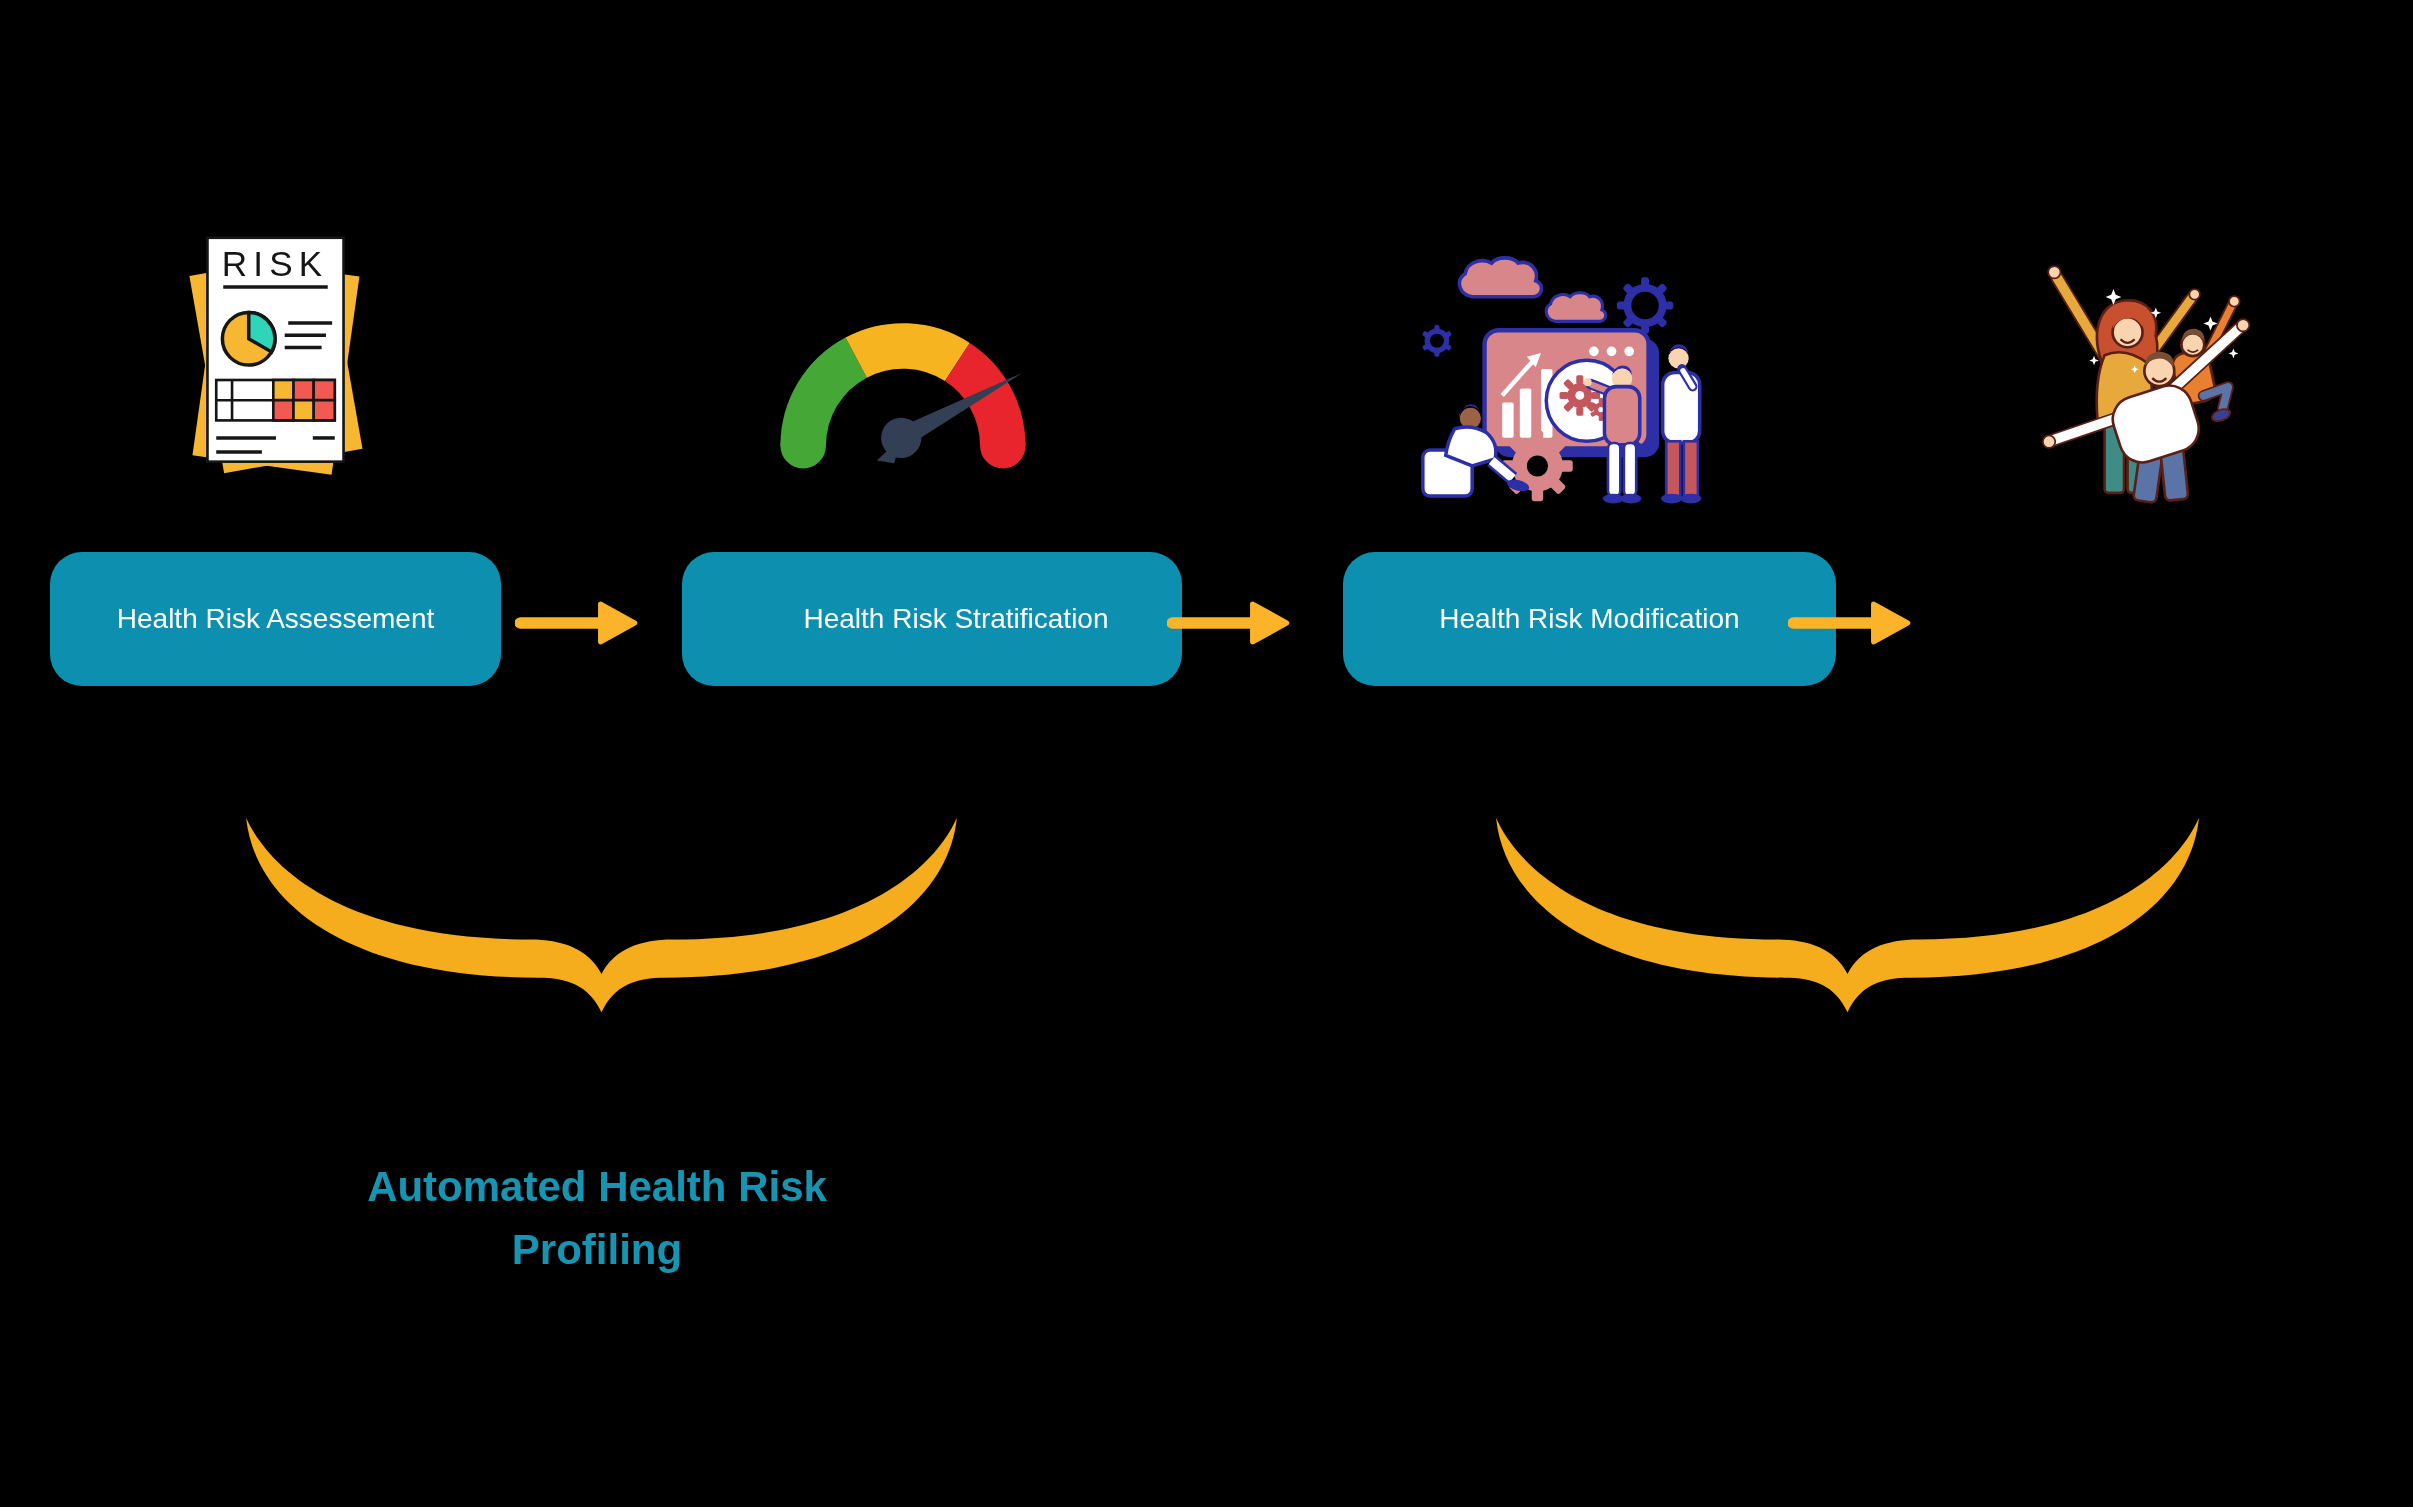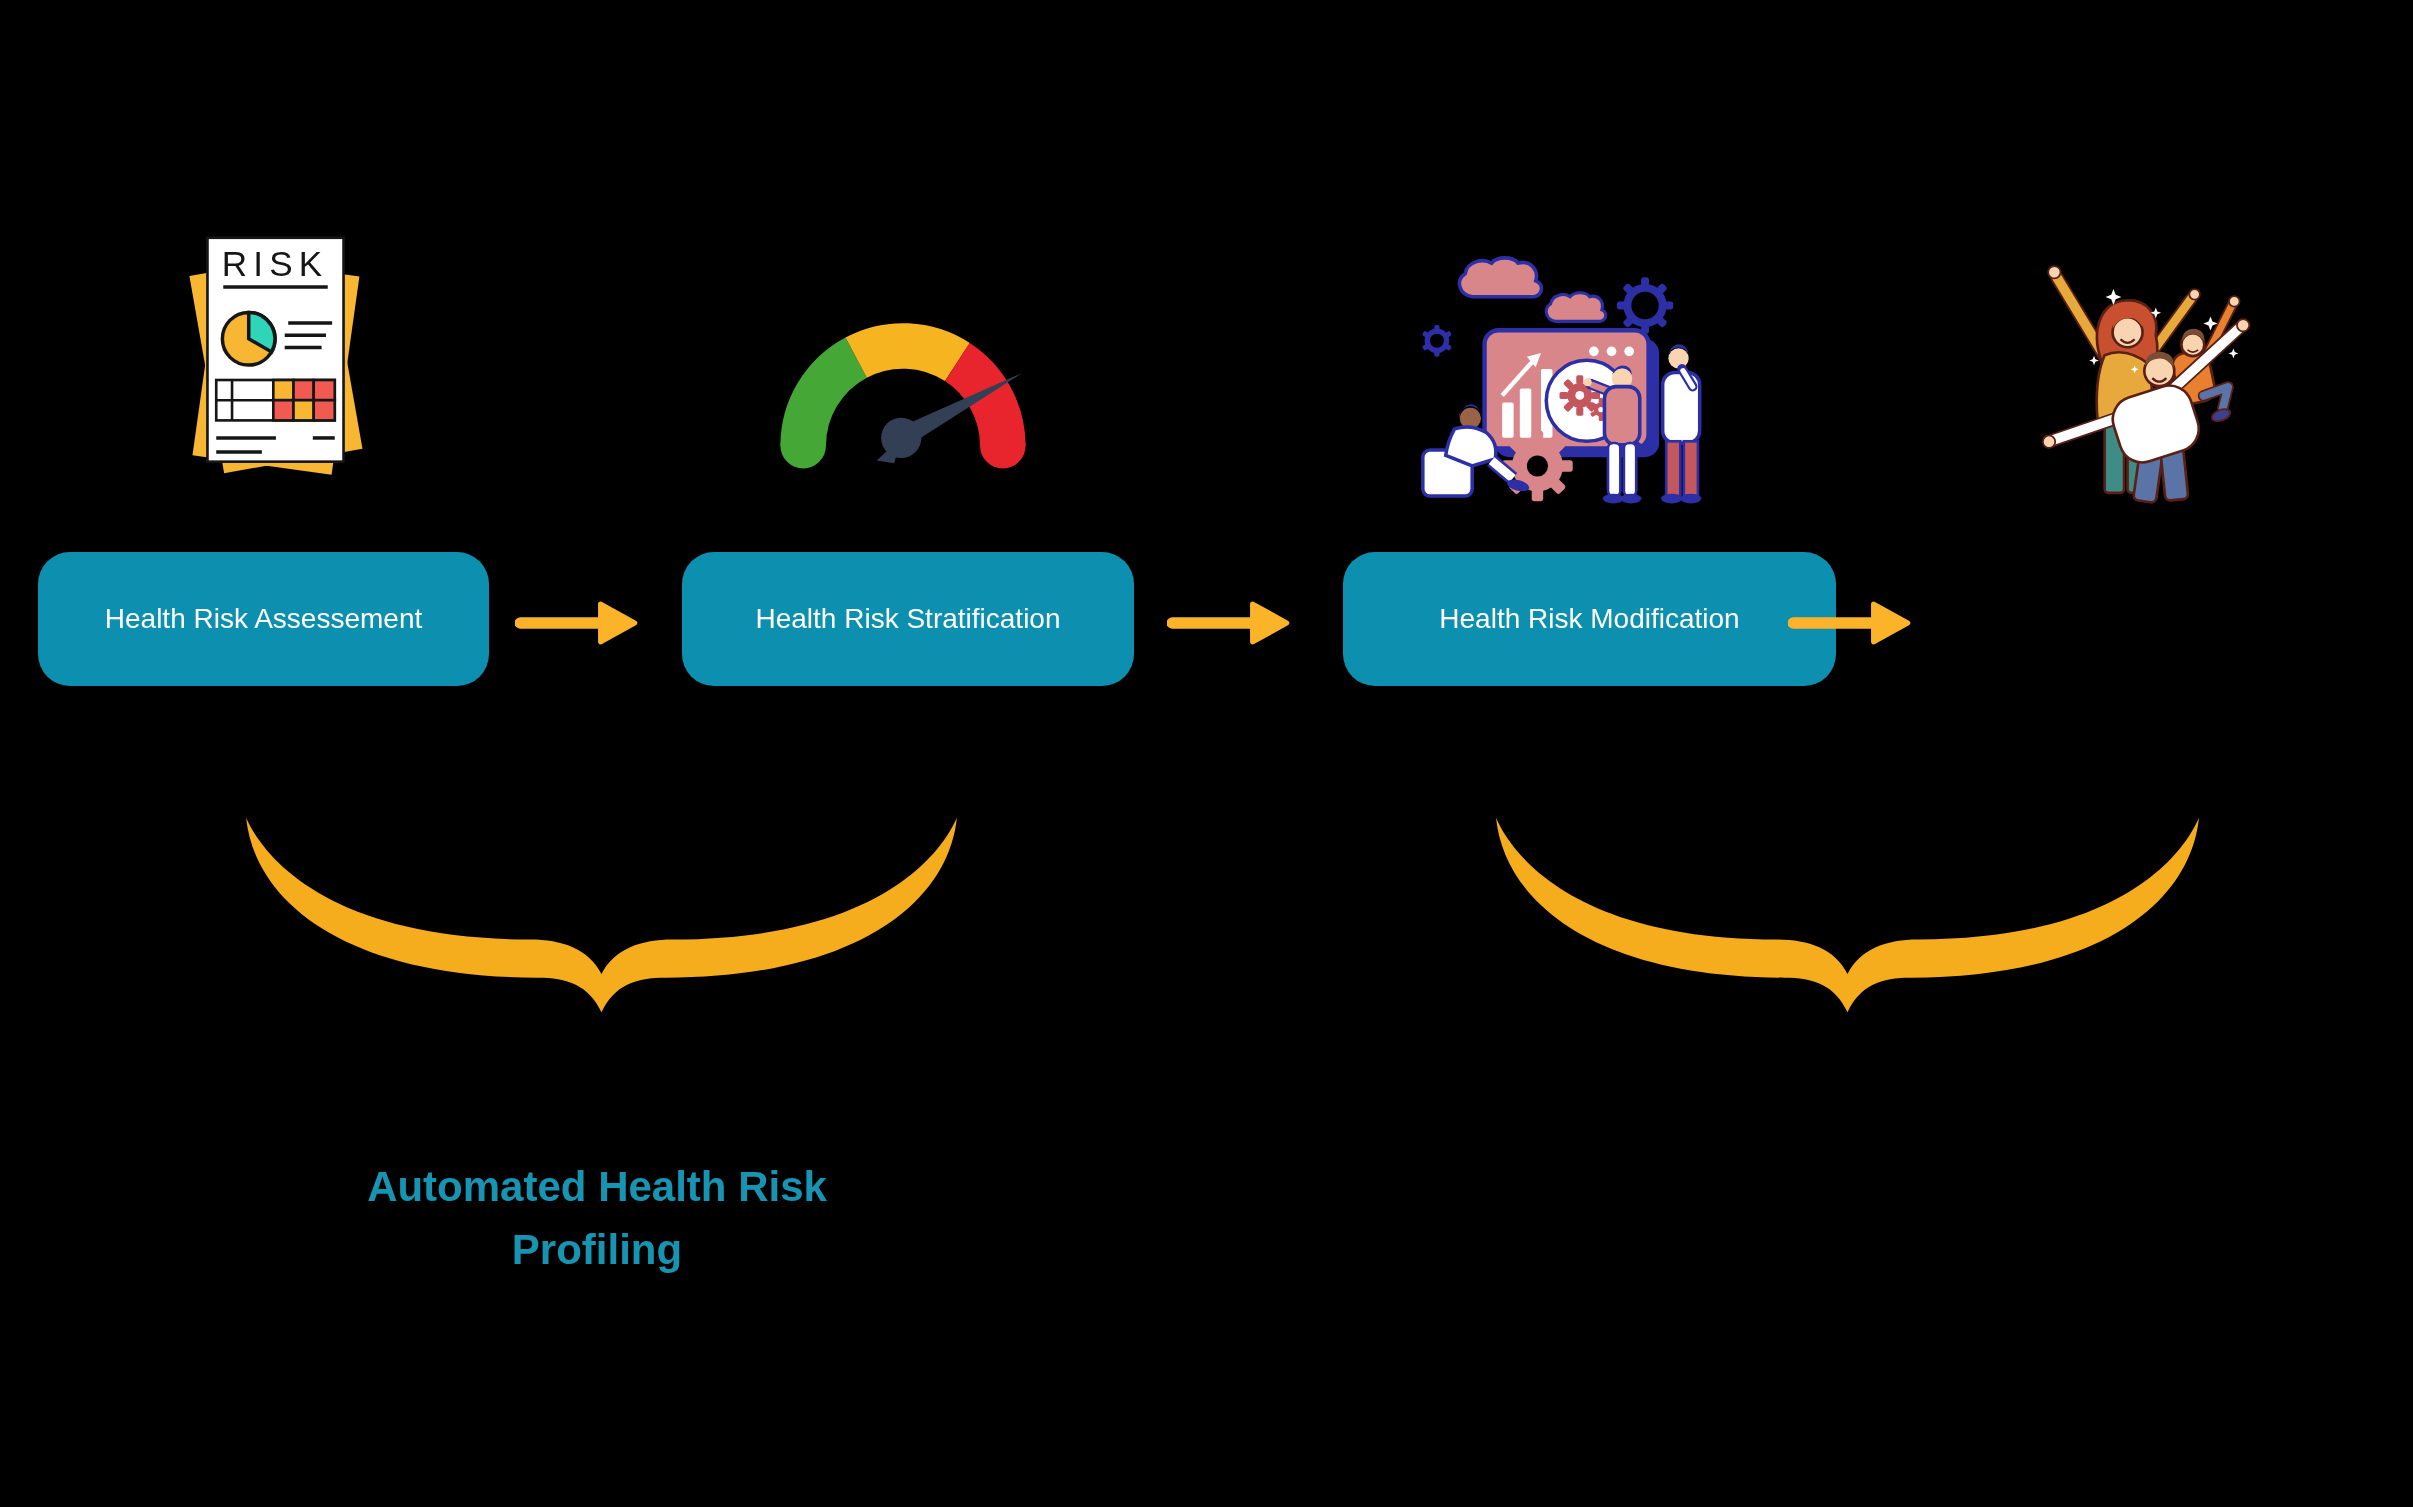--- a/index.html
+++ b/index.html
@@ -2,22 +2,22 @@
 <html style="--background: #000000; --step-box-fill: #0D90B0; --step-box-text: #FFFFFF; --arrow: #FBB32A; --brace: #F5AD1D; --group-label-text: #1794B2; --gauge-green: #45A736; --gauge-yellow: #F7B421; --gauge-red: #E8252C; --gauge-needle: #333F54; --doc-yellow: #F7B733; --doc-teal: #2FD5B8; --doc-red: #F05A50; --doc-ink: #161616; --illustration-rose: #D9868B; --illustration-rose-dark: #C4565E; --illustration-navy: #2C2FA5; --family-outline: #5A2016; --skin: #F8D4B0; --mom-hair: #C8502F; --mom-shirt: #E8A93C; --mom-pants: #3E8C85; --dad-hair: #7A4E35; --jeans: #5B74A8; --child-shirt: #E8802F;font-size:14.3px"><head>
 <meta charset="utf-8">
 <style>
   html,body{margin:0;padding:0;background:#000;}
   .canvas{position:relative;width:2413px;height:1508px;background:var(--background,#000);overflow:hidden;
           font-family:"Liberation Sans",sans-serif;}
   .icon{position:absolute;}
   .step-box{position:absolute;top:552px;height:134px;background:var(--step-box-fill,#0D90B0);
             border-radius:32px;display:flex;align-items:center;justify-content:center;text-align:center;
             color:var(--step-box-text,#fff);font-size:28px;font-weight:500;line-height:46px;}
-  .box1{left:38px;width:451px;}
-  .box2{left:682px;width:452px;}
+  .box1{left:50px;width:451px;}
+  .box2{left:682px;width:452px;padding-left:48px;}
   .box3{left:1343px;width:493px;text-align:right;}
   .box4{left:1947px;width:432px;padding:0 49px;box-sizing:border-box;}
   .arrow{position:absolute;top:598px;width:125px;height:50px;}
   .arrow1{left:515px;} .arrow2{left:1167px;} .arrow3{left:1788px;}
   .brace{position:absolute;top:805px;height:209px;}
   .brace1{left:237px;width:729px;}
   .brace2{left:1487px;width:721px;}
   .group-label{position:absolute;top:1155px;width:572px;text-align:center;
                color:var(--group-label-text,#1794B2);font-size:42px;font-weight:bold;line-height:63px;}
   .glabel1{left:311px;} .glabel2{left:1563px;}.f-none{fill:none}

